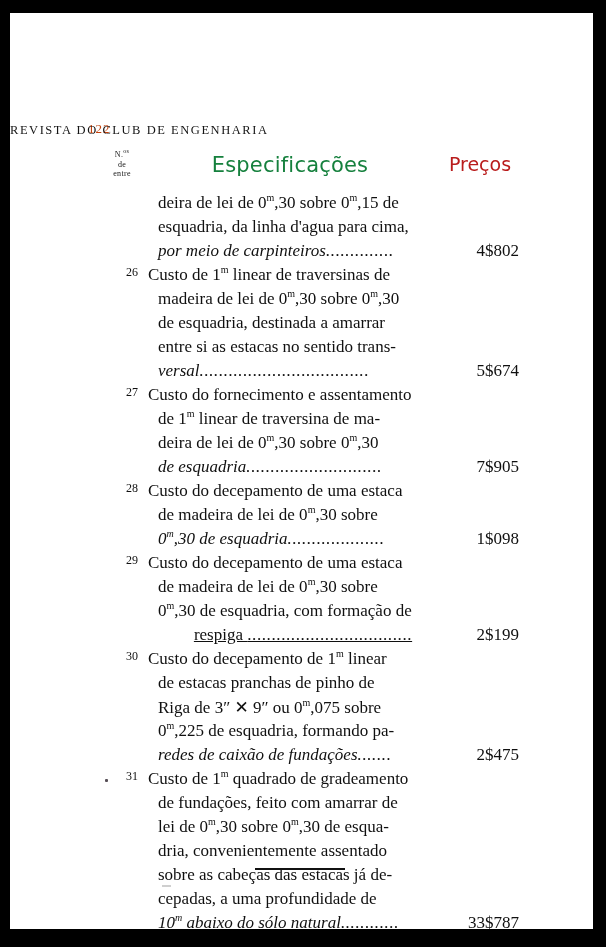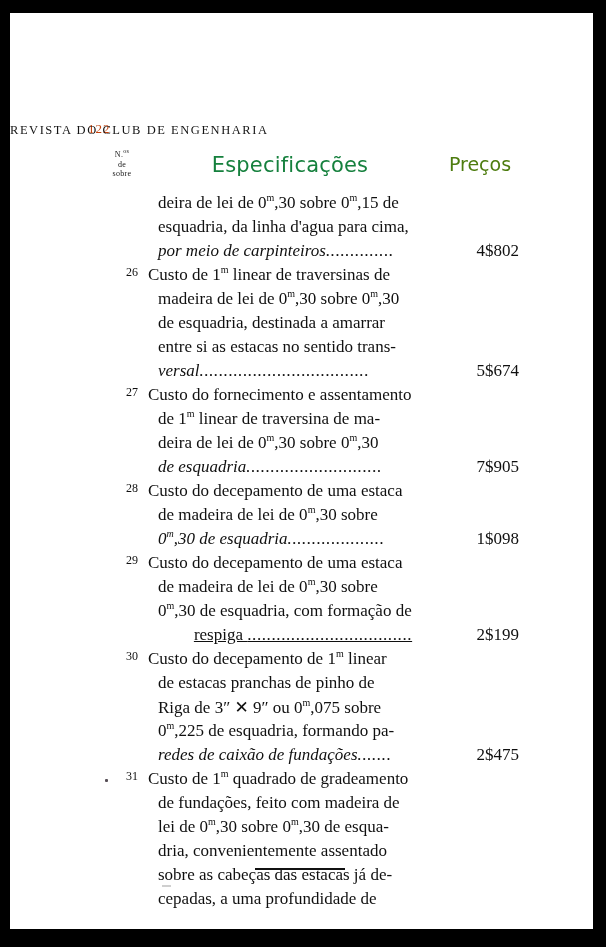--- a/index.html
+++ b/index.html
@@ -20,21 +20,21 @@
 
   
   .ordem{position:absolute;left:84px;top:137px;width:56px;text-align:center;
          font-size:8px;line-height:9.5px;color:#151515;letter-spacing:.3px;}
   .ordem sup{font-size:6px;}
   .hdr-espec{position:absolute;left:140px;top:140px;width:280px;text-align:center;
              font-size:21px;color:#15803d;
              font-family:"DejaVu Sans","Liberation Sans",sans-serif;
              letter-spacing:.2px;}
   .hdr-precos{position:absolute;left:420px;top:140px;width:100px;text-align:center;
-              font-size:19px;color:#4d7c0f;
+              font-size:19px;color:#b91c1c;
               font-family:"DejaVu Sans","Liberation Sans",sans-serif;}
 
   
   #body{position:absolute;left:0;top:180px;width:583px;}
   .row{position:relative;height:24px;}
   .num{position:absolute;left:86px;width:42px;text-align:right;
        font-size:12px;color:#101010;}
   .txt{position:absolute;left:138px;width:300px;font-size:17px;color:#101010;
        white-space:nowrap;}
   .txt.ind{left:148px;width:290px;}
@@ -58,21 +58,21 @@
 
 <div id="scan">
   <div id="page">
 
     <div class="folio">122</div>
     <div class="runhead">Revista do Club de Engenharia</div>
 
     <div class="ordem">
       <span>N.</span><sup>os</sup><br>
       <span>de</span><br>
-      <span>sobre</span>
+      <span>entre</span>
     </div>
 
     <div class="hdr-espec">Especificações</div>
     <div class="hdr-precos">Preços</div>
 
     <div id="body">
         <div class="row">
           <div class="txt ind">deira de lei de 0<sup>m</sup>,30 sobre 0<sup>m</sup>,15 de</div>
         </div>
         <div class="row">
@@ -168,33 +168,40 @@
             <span>redes de caixão de fundações</span>
             <span class="dots">.......</span>
           </div>
           <div class="price">2$475</div>
         </div>
         <div class="row">
           <div class="num">31</div>
           <div class="txt">Custo de 1<sup>m</sup> quadrado de gradeamento</div>
         </div>
         <div class="row">
-          <div class="txt ind">de fundações, feito com madeira de</div>
+          <div class="txt ind">de fundações, feito com amarrar de</div>
         </div>
         <div class="row">
           <div class="txt ind">lei de 0<sup>m</sup>,30 sobre 0<sup>m</sup>,30 de esqua-</div>
         </div>
         <div class="row">
           <div class="txt ind">dria, convenientemente assentado</div>
         </div>
         <div class="row">
           <div class="txt ind">sobre as cabeças das estacas já de-</div>
         </div>
         <div class="row">
           <div class="txt ind">cepadas, a uma profundidade de</div>
+        </div>
+        <div class="row">
+          <div class="txt ind jus">
+            <span>10<sup>m</sup> abaixo do sólo natural</span>
+            <span class="dots">............</span>
+          </div>
+          <div class="price">33$787</div>
         </div>
       </div>
 
     <div class="speck"></div>
     <div class="speck2"></div>
     <div class="rule"></div>
 
   </div>
 </div>
 

